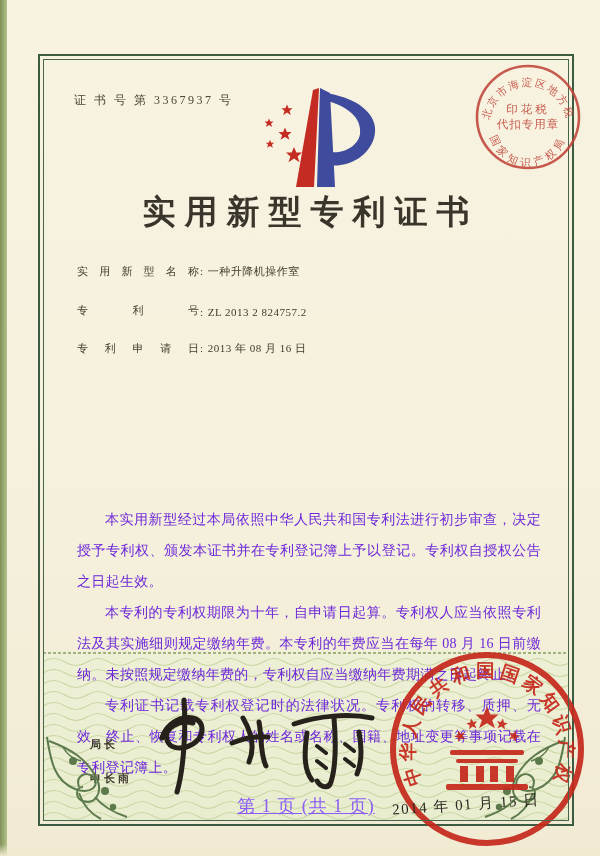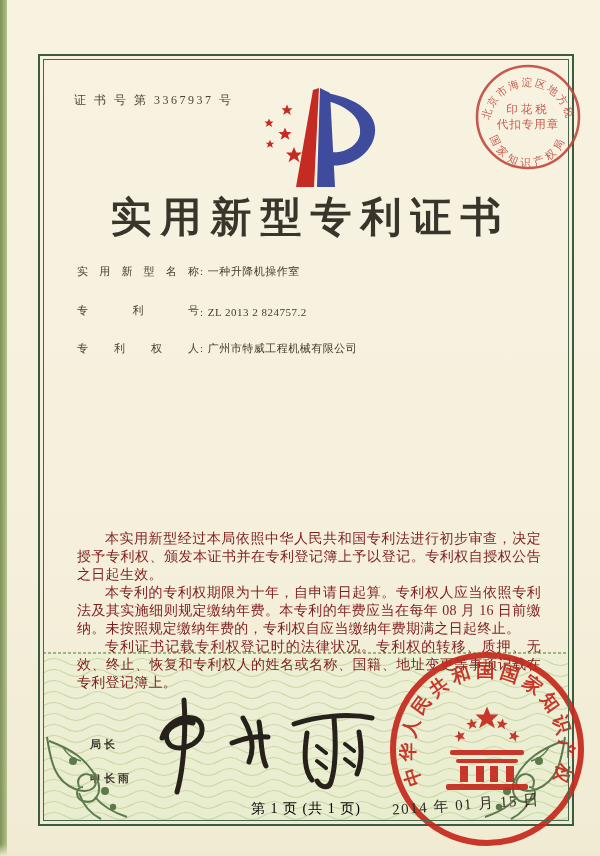--- a/index.html
+++ b/index.html
@@ -26,53 +26,53 @@
 
   .cert-no { position:absolute; left:34px; top:36px; font-size:12px;
     letter-spacing:2.5px; color:#4a4436; z-index:2; }
 
   .logo { position:absolute; left:200px; top:28px; width:152px; height:110px; z-index:1; }
 
   .tax-seal { position:absolute; left:430px; top:2px; width:114px; height:114px;
     z-index:5; opacity:.88; }
 
   .title { position:absolute; left:0; right:0; top:134px; text-align:center;
-    font-size:41px; font-weight:600; letter-spacing:9px; color:#3a352b;
+    font-size:33px; font-weight:600; letter-spacing:9px; color:#3a352b;
     text-indent:9px; z-index:2; }
 
   .fields { position:absolute; left:37px; top:208px; right:30px; z-index:2; }
   .field { margin-bottom:23.5px; font-size:11px; color:#45402f;
     white-space:nowrap; }
   .flabel { display:inline-block; width:122px; text-align:justify;
     text-align-last:justify; vertical-align:bottom; }
   .fcolon { display:inline-block; margin:0 2px 0 1px; }
   .fvalue { letter-spacing:.5px; color:#403a2c; }
 
-  .paras { position:absolute; left:37px; top:474px; width:464px; z-index:2;
-    font-size:14px; line-height:18px; color:#7f1d1d; text-align:justify; }
+  .paras { position:absolute; left:37px; top:448px; width:464px; z-index:2;
+    font-size:14px; line-height:31px; color:#6d28d9; text-align:justify; }
   .paras p { text-indent:2em; letter-spacing:.3px; }
 
   .sig-block { position:absolute; left:50px; top:671px; z-index:2;
     font-size:11px; letter-spacing:3px; color:#3e382c; line-height:34px;
     font-family:"Liberation Sans","DejaVu Sans",sans-serif; font-weight:600; }
   .signature { position:absolute; left:106px; top:632px; width:252px;
     height:118px; z-index:3; }
 
   .office-seal { position:absolute; left:344px; top:590px; width:206px;
     height:206px; z-index:3; opacity:.92; }
   .seal-date { position:absolute; left:352px; top:738px; width:190px;
     z-index:5; font-size:15px; letter-spacing:1.5px; color:#2e2a22;
     transform:rotate(-4deg); }
 
   .flourish { position:absolute; bottom:3px; width:88px; height:88px; z-index:2; }
   .flourish.bl { left:3px; transform:scaleX(-1); }
   .flourish.br { right:3px; }
 
   .footer { position:absolute; left:0; right:0; bottom:6px; text-align:center;
-    font-size:14px; letter-spacing:1px; color:#000000; z-index:5; }
+    font-size:18px; letter-spacing:1px; color:#8b5cf6; z-index:5;text-decoration:underline; }
 
   svg text { font-family:"Liberation Serif","DejaVu Serif",serif; }
 </style>
 </head>
 <body>
 
 <div class="photo">
   <div class="edge-left"></div>
 
   <div class="frame">
@@ -142,22 +142,22 @@
     <div class="fields">
       <div class="field">
         <span class="flabel">实用新型名称</span><span class="fcolon">:</span>
         <span class="fvalue">一种升降机操作室</span>
       </div>
       <div class="field">
         <span class="flabel">专利号</span><span class="fcolon">:</span>
         <span class="fvalue">ZL 2013 2 824757.2</span>
       </div>
       <div class="field">
-        <span class="flabel">专利权人</span><span class="fcolon">:</span>
-        <span class="fvalue">广州市特威工程机械有限公司</span>
+        <span class="flabel">专利申请日</span><span class="fcolon">:</span>
+        <span class="fvalue">2013 年 08 月 16 日</span>
       </div>
     </div>
 
     <div class="paras">
       <p>本实用新型经过本局依照中华人民共和国专利法进行初步审查，决定授予专利权、颁发本证书并在专利登记簿上予以登记。专利权自授权公告之日起生效。</p>
       <p>本专利的专利权期限为十年，自申请日起算。专利权人应当依照专利法及其实施细则规定缴纳年费。本专利的年费应当在每年 08 月 16 日前缴纳。未按照规定缴纳年费的，专利权自应当缴纳年费期满之日起终止。</p>
       <p>专利证书记载专利权登记时的法律状况。专利权的转移、质押、无效、终止、恢复和专利权人的姓名或名称、国籍、地址变更等事项记载在专利登记簿上。</p>
     </div>
 
     <div class="sig-block">

